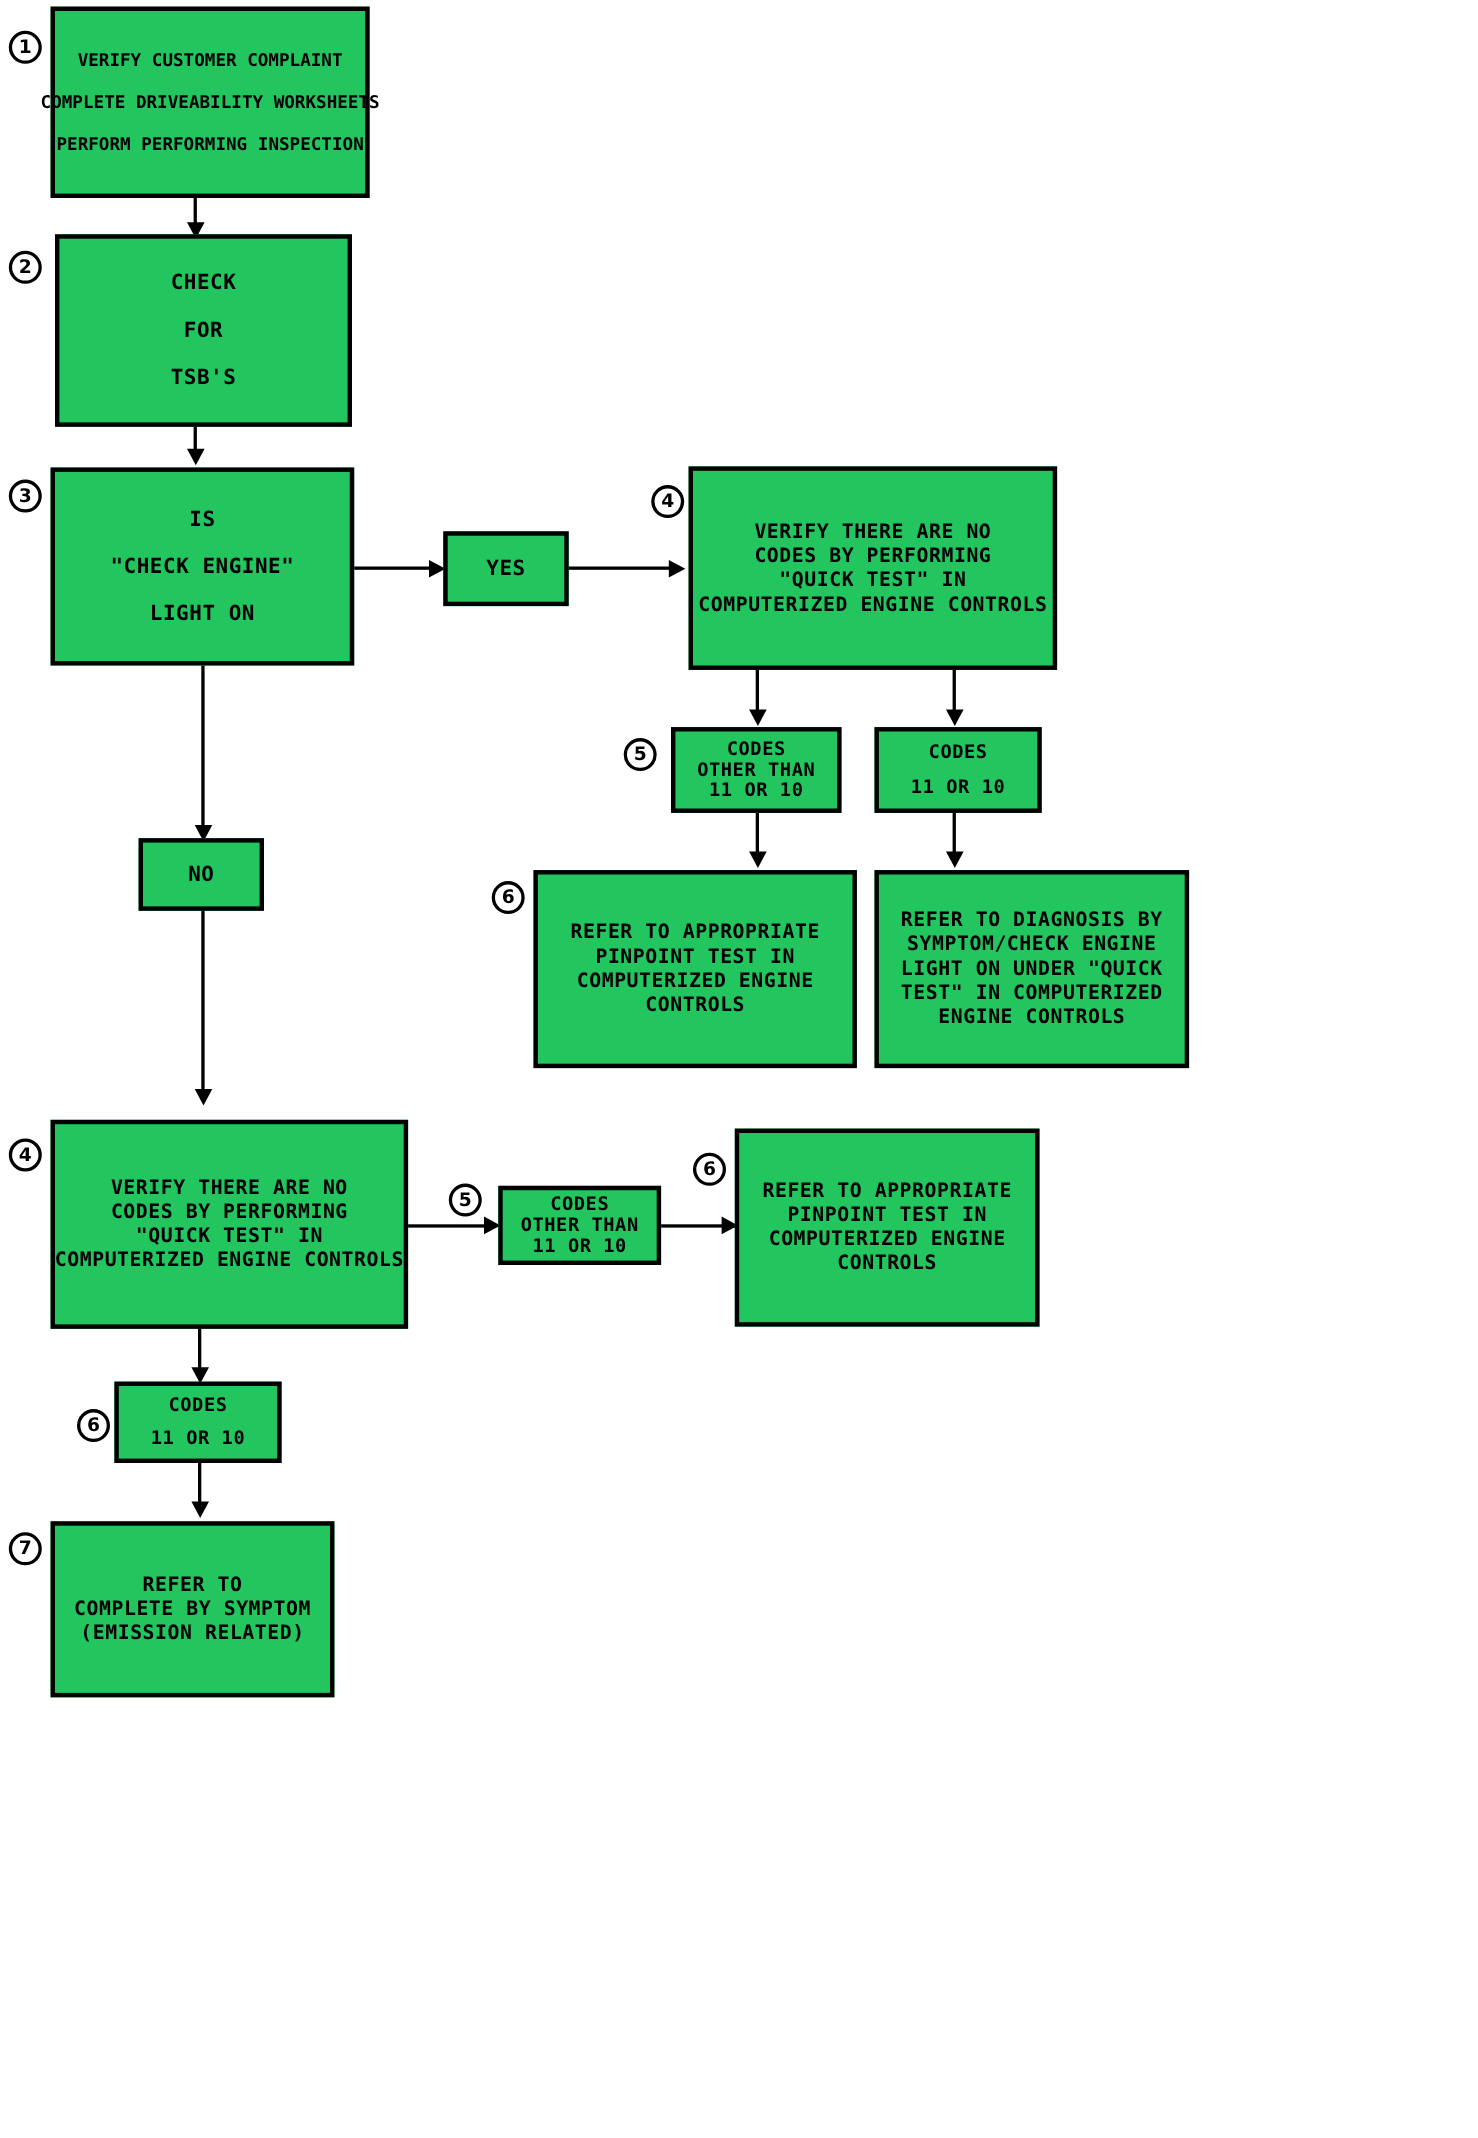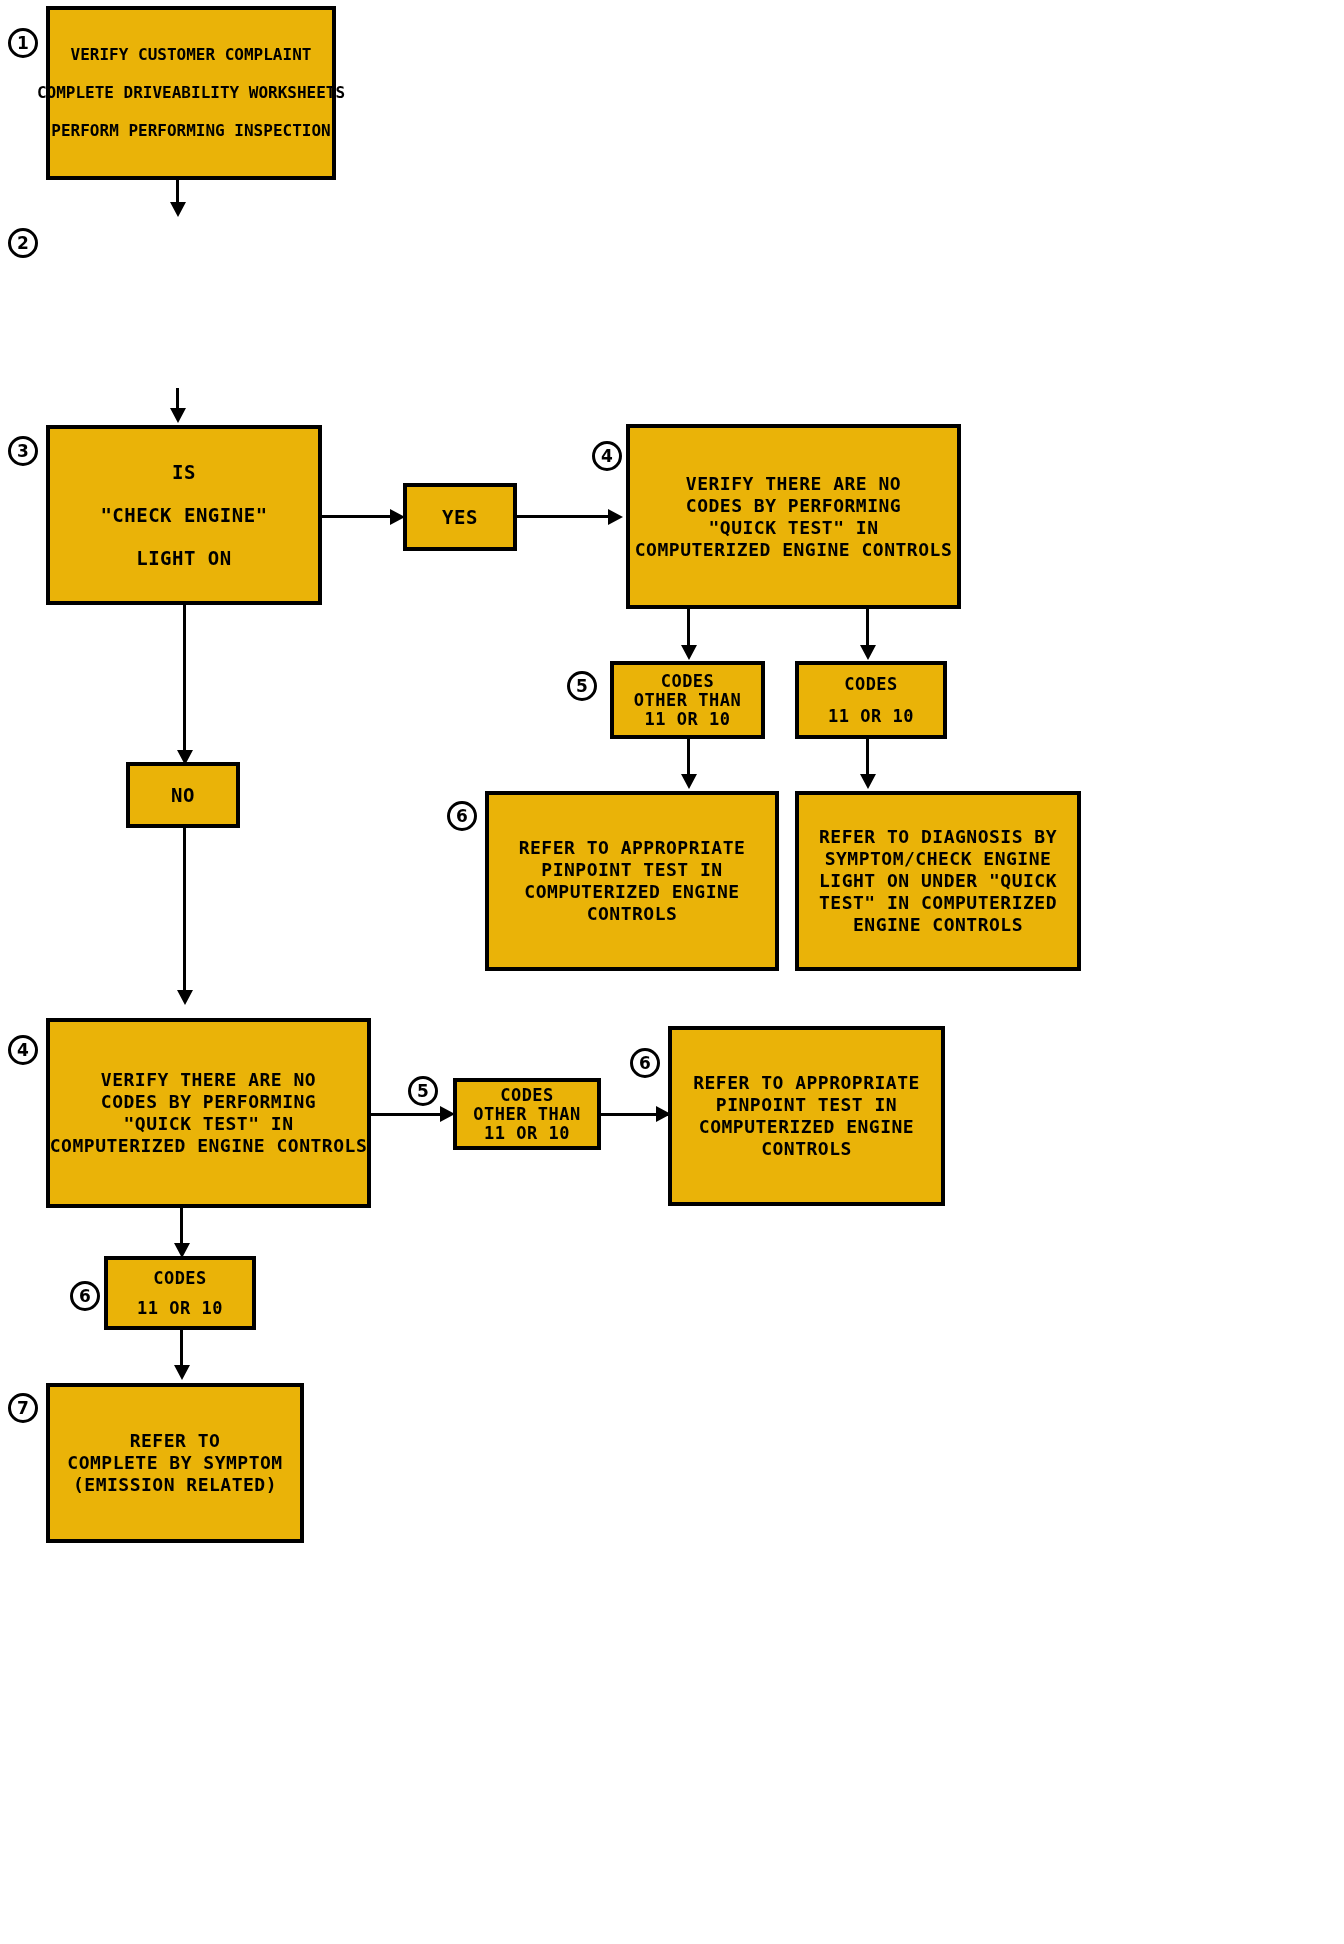--- a/index.html
+++ b/index.html
@@ -12,21 +12,21 @@
     width: 1344px;
     height: 1944px;
     background: #ffffff;
     font-family: "DejaVu Sans Mono", monospace;
     overflow: hidden;
   }
   .box {
     position: absolute;
     box-sizing: border-box;
     border: 4px solid #000000;
-    background: #eab308;
+    background: #22c55e;
     display: flex;
     flex-direction: column;
     align-items: center;
     justify-content: center;
     text-align: center;
     color: #000000;
     font-weight: bold;
     letter-spacing: 0.5px;
   }
   .box .line {
@@ -93,20 +93,25 @@
   <div class="box fs-heavy" style="left:46px; top:6px; width:290px; height:174px; padding:6px 8px;">
     <div class="line">VERIFY CUSTOMER COMPLAINT</div>
     <div class="line">COMPLETE DRIVEABILITY WORKSHEETS</div>
     <div class="line">PERFORM PERFORMING INSPECTION</div>
   </div>
 
   <div class="vline" style="left:176px; top:180px; height:28px;"></div>
   <div class="arrowdown" style="left:170px; top:202px;"></div>
 
   <div class="circnum" style="left:8px; top:228px;">2</div>
+  <div class="box fs-med" style="left:50px; top:213px; width:270px; height:175px;">
+    <div class="line">CHECK</div>
+    <div class="line">FOR</div>
+    <div class="line">TSB'S</div>
+  </div>
 
   <div class="vline" style="left:176px; top:388px; height:26px;"></div>
   <div class="arrowdown" style="left:170px; top:408px;"></div>
 
   <div class="circnum" style="left:8px; top:436px;">3</div>
   <div class="box fs-med" style="left:46px; top:425px; width:276px; height:180px;text-align:right;">
     <div class="line">IS</div>
     <div class="line">"CHECK ENGINE"</div>
     <div class="line">LIGHT ON</div>
   </div>

